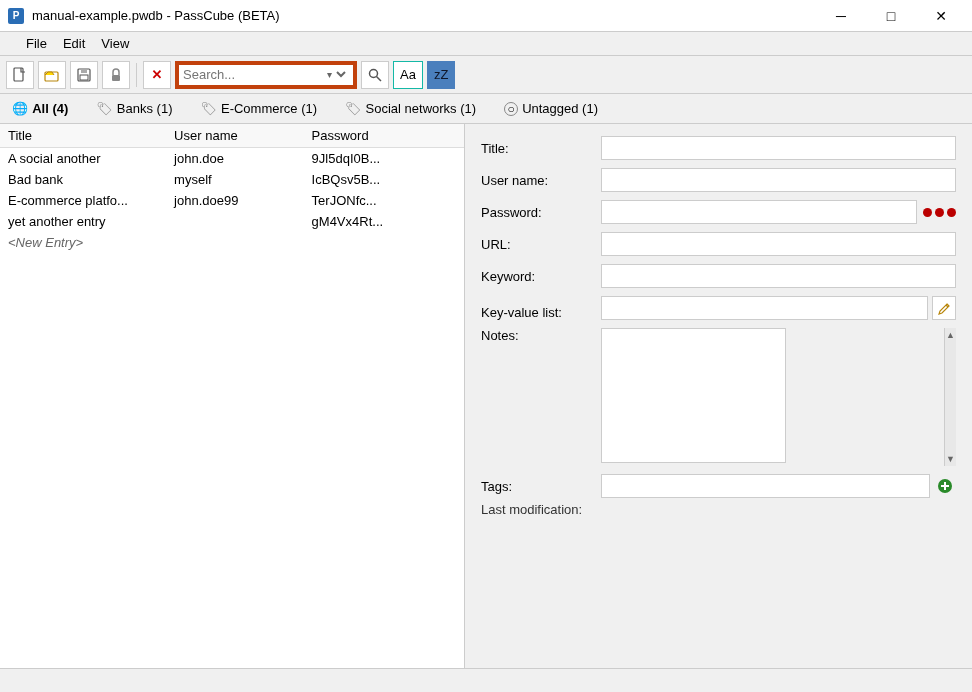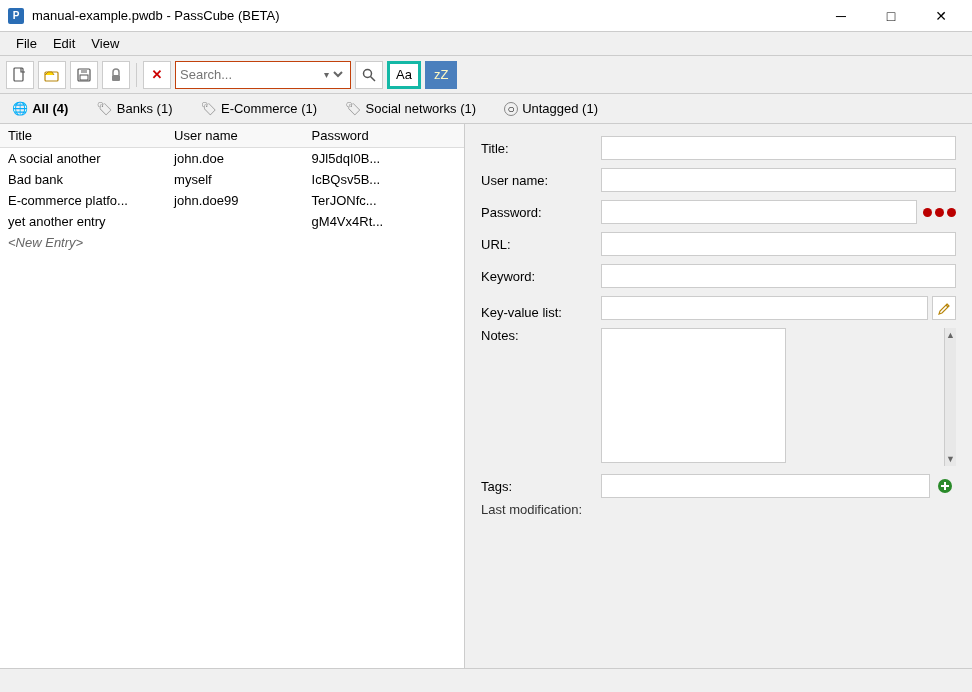--- a/index.html
+++ b/index.html
@@ -29,21 +29,21 @@
       border: none; background: transparent;
       cursor: pointer; font-size: 14px; display: flex; align-items: center; justify-content: center;
     }
 
     
     .menu-bar {
       background: #f0f0f0;
       border-bottom: 1px solid #ccc;
       display: flex;
       align-items: center;
-      padding: 2px 8px;
+      padding: 2px 18px;
       height: 24px;
     }
     .menu-item {
       padding: 2px 8px;
       cursor: pointer;
       font-size: 13px;
     }
 
     
     .toolbar {
@@ -59,21 +59,21 @@
       width: 28px; height: 28px;
       border: 1px solid #ccc;
       background: #fff;
       cursor: pointer;
       display: flex; align-items: center; justify-content: center;
       font-size: 14px;
     }
     .toolbar-separator { width: 1px; height: 24px; background: #ccc; margin: 0 2px; }
     .search-container {
       display: flex; align-items: center;
-      border: 1px solid #c2410c;
+      border: 4px solid #c2410c;
       background: #fff;
       height: 28px;
       padding: 0 4px;
     }
     .search-input {
       border: none; outline: none;
       width: 140px; font-size: 13px;
       background: transparent;
     }
     .search-dropdown {
@@ -81,29 +81,29 @@
     }
     .search-icon-btn {
       width: 28px; height: 28px;
       border: 1px solid #ccc;
       background: #fff;
       cursor: pointer;
       display: flex; align-items: center; justify-content: center;
     }
     .toolbar-toggle-btn {
       height: 28px; padding: 0 6px;
-      border: 3px solid #14b8a6;
+      border: 1px solid #14b8a6;
       background: #fff;
       cursor: pointer;
       font-size: 13px;
       font-weight: normal;
     }
     .toolbar-toggle-btn.active {
       background: #4a7fbd;
-      color: #fef9c3;
+      color: #0f172a;
       border-color: #4a7fbd;
     }
 
     
     .category-bar {
       background: #f0f0f0;
       border-bottom: 1px solid #ccc;
       display: flex;
       align-items: center;
       padding: 4px 8px;

